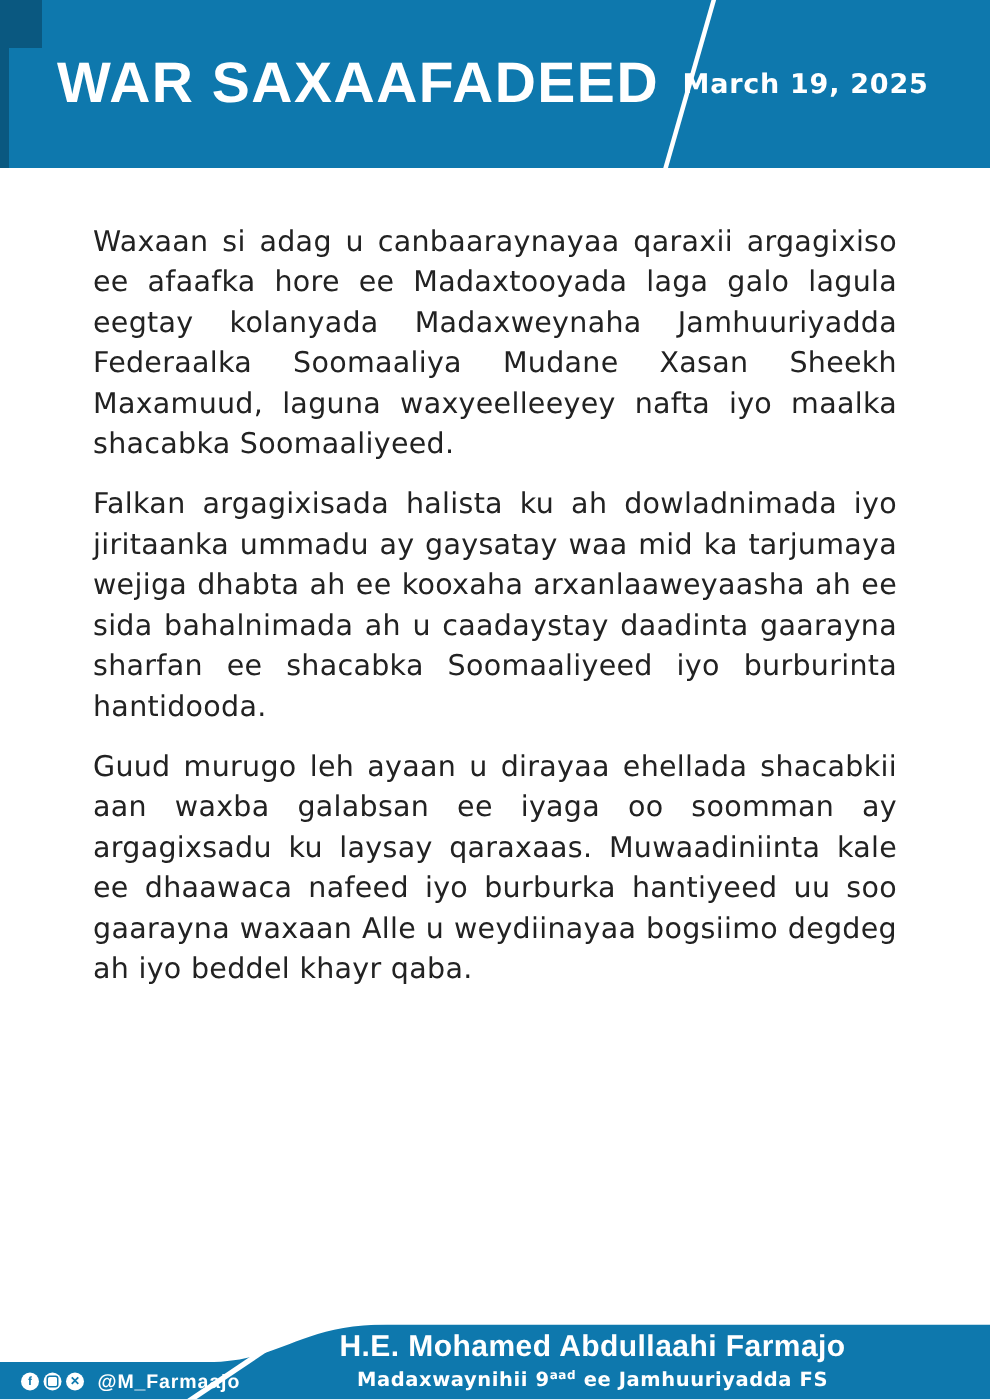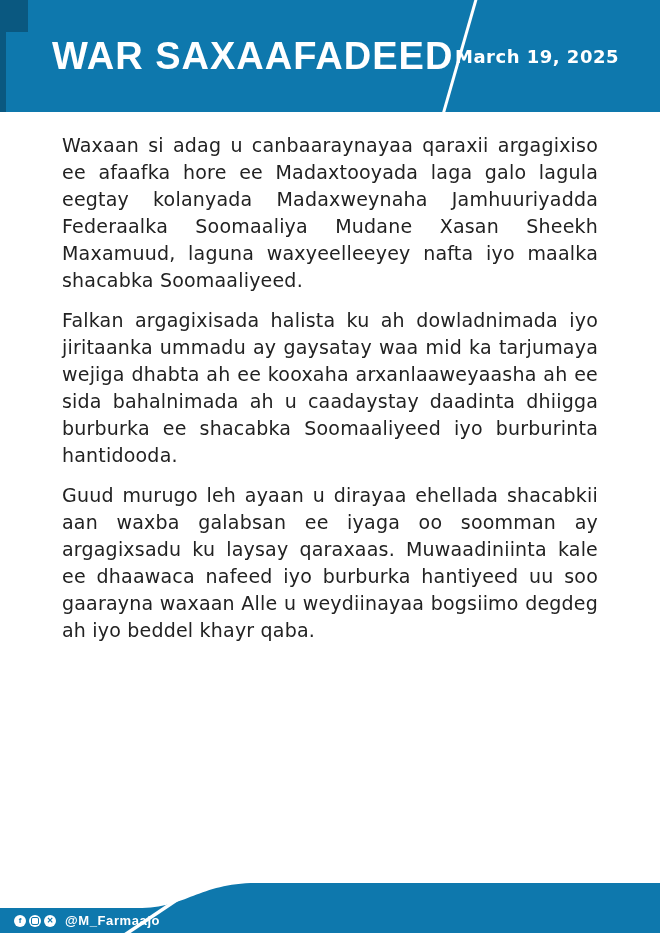--- a/index.html
+++ b/index.html
@@ -18,21 +18,21 @@
   }
   .header .corner-accent{
     position:absolute;top:0;left:0;width:28px;height:32px;
     background:#0a5880;
   }
   .header .edge-accent{
     position:absolute;top:0;left:0;width:6px;height:112px;
     background:#0a5880;
   }
   .header-title{
-    position:absolute;left:52px;top:0;height:112px;
+    position:absolute;left:38px;top:0;height:112px;
     display:flex;align-items:center;
     margin:0;
     font-family:"Liberation Sans",sans-serif;
     font-size:38px;font-weight:800;letter-spacing:1px;
     color:#ffffff;white-space:nowrap;
   }
   .header-divider{
     position:absolute;left:458px;top:-6px;
     width:3px;height:126px;
     background:#ffffff;
@@ -41,21 +41,21 @@
   .header-date{
     position:absolute;left:454px;top:0;width:166px;height:112px;
     display:flex;align-items:center;justify-content:center;
     color:#ffffff;font-size:18px;font-weight:700;letter-spacing:.5px;
     white-space:nowrap;
   }
 
   
   .body-text{
     position:absolute;top:112px;left:0;width:660px;
-    padding:20px 62px 0 62px;box-sizing:border-box;
+    padding:36px 62px 0 62px;box-sizing:border-box;
   }
   .body-text p{
     margin:0 0 13px 0;
     font-size:19px;line-height:27px;letter-spacing:.2px;
     color:#222222;
     text-align:justify;
   }
 
   
   .footer{
@@ -105,34 +105,38 @@
   <div class="header">
     <div class="corner-accent"></div>
     <div class="edge-accent"></div>
     <h1 class="header-title">WAR SAXAAFADEED</h1>
     <div class="header-divider"></div>
     <div class="header-date">March 19, 2025</div>
   </div>
 
   <div class="body-text">
     <p>Waxaan si adag u canbaaraynayaa qaraxii argagixiso ee afaafka hore ee Madaxtooyada laga galo lagula eegtay kolanyada Madaxweynaha Jamhuuriyadda Federaalka Soomaaliya Mudane Xasan Sheekh Maxamuud, laguna waxyeelleeyey nafta iyo maalka shacabka Soomaaliyeed.</p>
-    <p>Falkan argagixisada halista ku ah dowladnimada iyo jiritaanka ummadu ay gaysatay waa mid ka tarjumaya wejiga dhabta ah ee kooxaha arxanlaaweyaasha ah ee sida bahalnimada ah u caadaystay daadinta dhiigga burburka ee shacabka Soomaaliyeed iyo burburinta hantidooda.</p>
+    <p>Falkan argagixisada halista ku ah dowladnimada iyo jiritaanka ummadu ay gaysatay waa mid ka tarjumaya wejiga dhabta ah ee kooxaha arxanlaaweyaasha ah ee sida bahalnimada ah u caadaystay daadinta gaarayna sharfan ee shacabka Soomaaliyeed iyo burburinta hantidooda.</p>
     <p>Guud murugo leh ayaan u dirayaa ehellada shacabkii aan waxba galabsan ee iyaga oo soomman ay argagixsadu ku laysay qaraxaas. Muwaadiniinta kale ee dhaawaca nafeed iyo burburka hantiyeed uu soo gaarayna waxaan Alle u weydiinayaa bogsiimo degdeg ah iyo beddel khayr qaba.</p>
   </div>
 
   <div class="footer">
     <svg width="660" height="50" viewBox="0 0 660 50">
       <path d="M0,25 H138 C188,25 198,0 258,0 H660 V50 H0 Z" fill="#0e78ad"></path>
       <line x1="123" y1="53" x2="190" y2="8" stroke="#ffffff" stroke-width="3.5"></line>
     </svg>
 
     <div class="footer-social">
       <span class="sicon">f</span>
       <span class="sicon">
           <span class="ig-box"></span>
         </span>
       <span class="sicon">✕</span>
       <span class="footer-handle">@M_Farmaajo</span>
     </div>
 
+    <div class="footer-name-block">
+      <div class="footer-name">H.E. Mohamed Abdullaahi Farmajo</div>
+      <div class="footer-subtitle"><span>Madaxwaynihii 9</span><sup>aad</sup><span> ee Jamhuuriyadda FS</span></div>
+    </div>
   </div>
 
 </div>
 
 </body></html>

